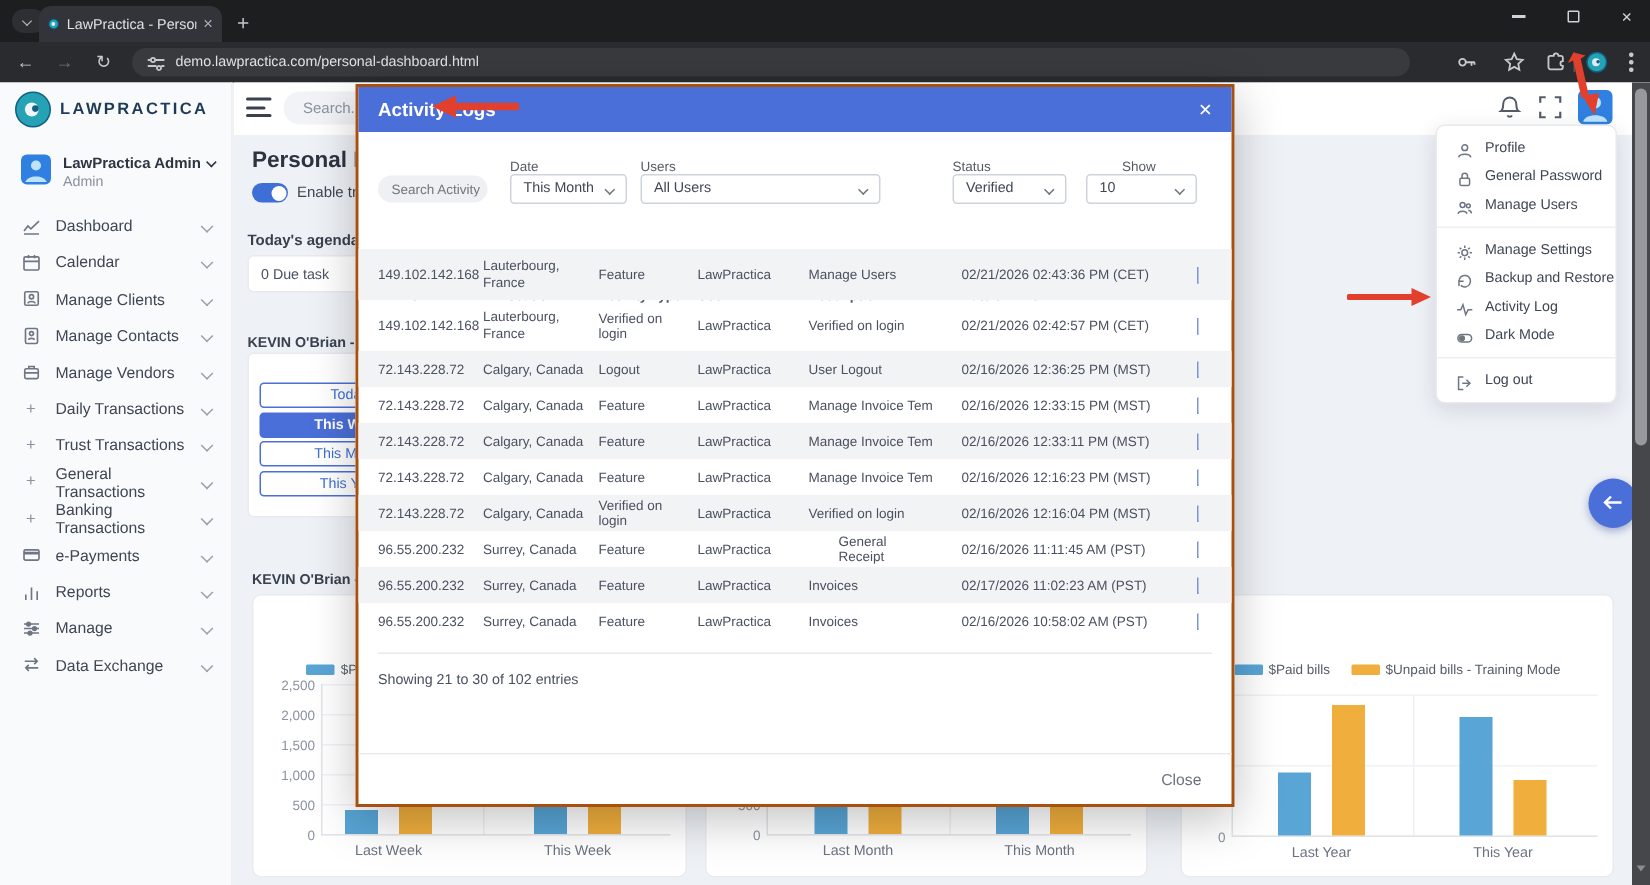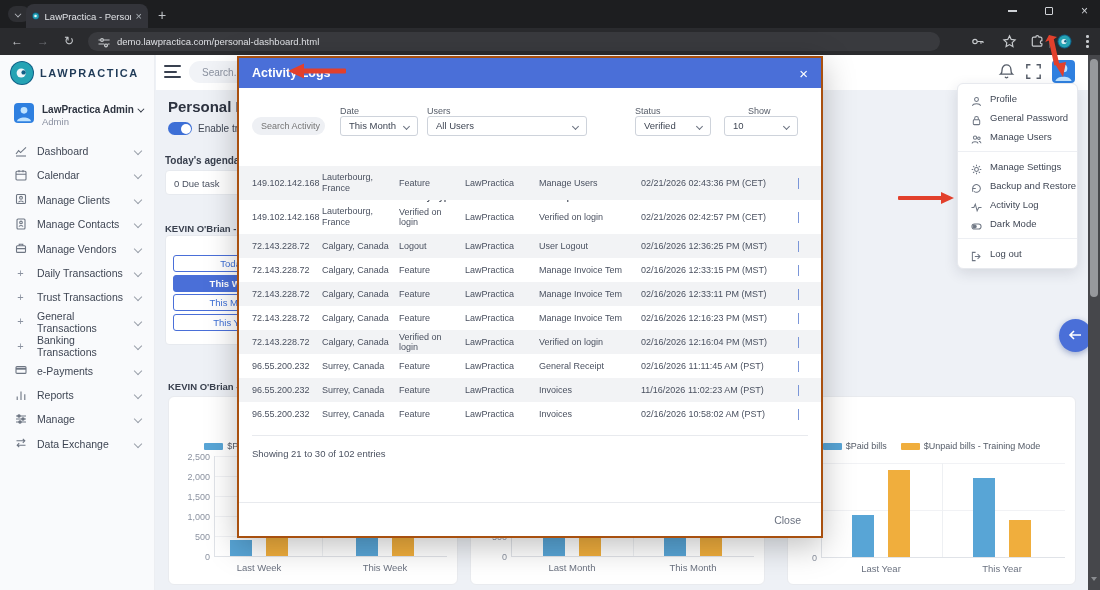--- a/index.html
+++ b/index.html
@@ -600,31 +600,31 @@
           <div style="padding-right: 6px;">LawPractica</div>
           <div style="padding-right: 6px;">Verified on login</div>
           <div style="padding-right: 6px;">02/16/2026 12:16:04 PM (MST)</div>
           <div><i class="rchev"></i></div>
         </div>
         <div class="trow" style="height: 24px;">
           <div style="padding-right: 6px;">96.55.200.232</div>
           <div style="padding-right: 6px;">Surrey, Canada</div>
           <div style="padding-right: 6px;">Feature</div>
           <div style="padding-right: 6px;">LawPractica</div>
-          <div style="padding-right: 18px;">General Receipt</div>
+          <div style="padding-right: 18px; margin-left: 20px;">General Receipt</div>
           <div style="padding-right: 6px;">02/16/2026 11:11:45 AM (PST)</div>
           <div><i class="rchev"></i></div>
         </div>
         <div class="trow odd" style="height: 24px;">
           <div style="padding-right: 6px;">96.55.200.232</div>
           <div style="padding-right: 6px;">Surrey, Canada</div>
           <div style="padding-right: 6px;">Feature</div>
           <div style="padding-right: 6px;">LawPractica</div>
           <div style="padding-right: 6px;">Invoices</div>
-          <div style="padding-right: 6px;">11/16/2026 11:02:23 AM (PST)</div>
+          <div style="padding-right: 6px;">02/17/2026 11:02:23 AM (PST)</div>
           <div><i class="rchev"></i></div>
         </div>
         <div class="trow" style="height: 24px;">
           <div style="padding-right: 6px;">96.55.200.232</div>
           <div style="padding-right: 6px;">Surrey, Canada</div>
           <div style="padding-right: 6px;">Feature</div>
           <div style="padding-right: 6px;">LawPractica</div>
           <div style="padding-right: 6px;">Invoices</div>
           <div style="padding-right: 6px;">02/16/2026 10:58:02 AM (PST)</div>
           <div><i class="rchev"></i></div>

